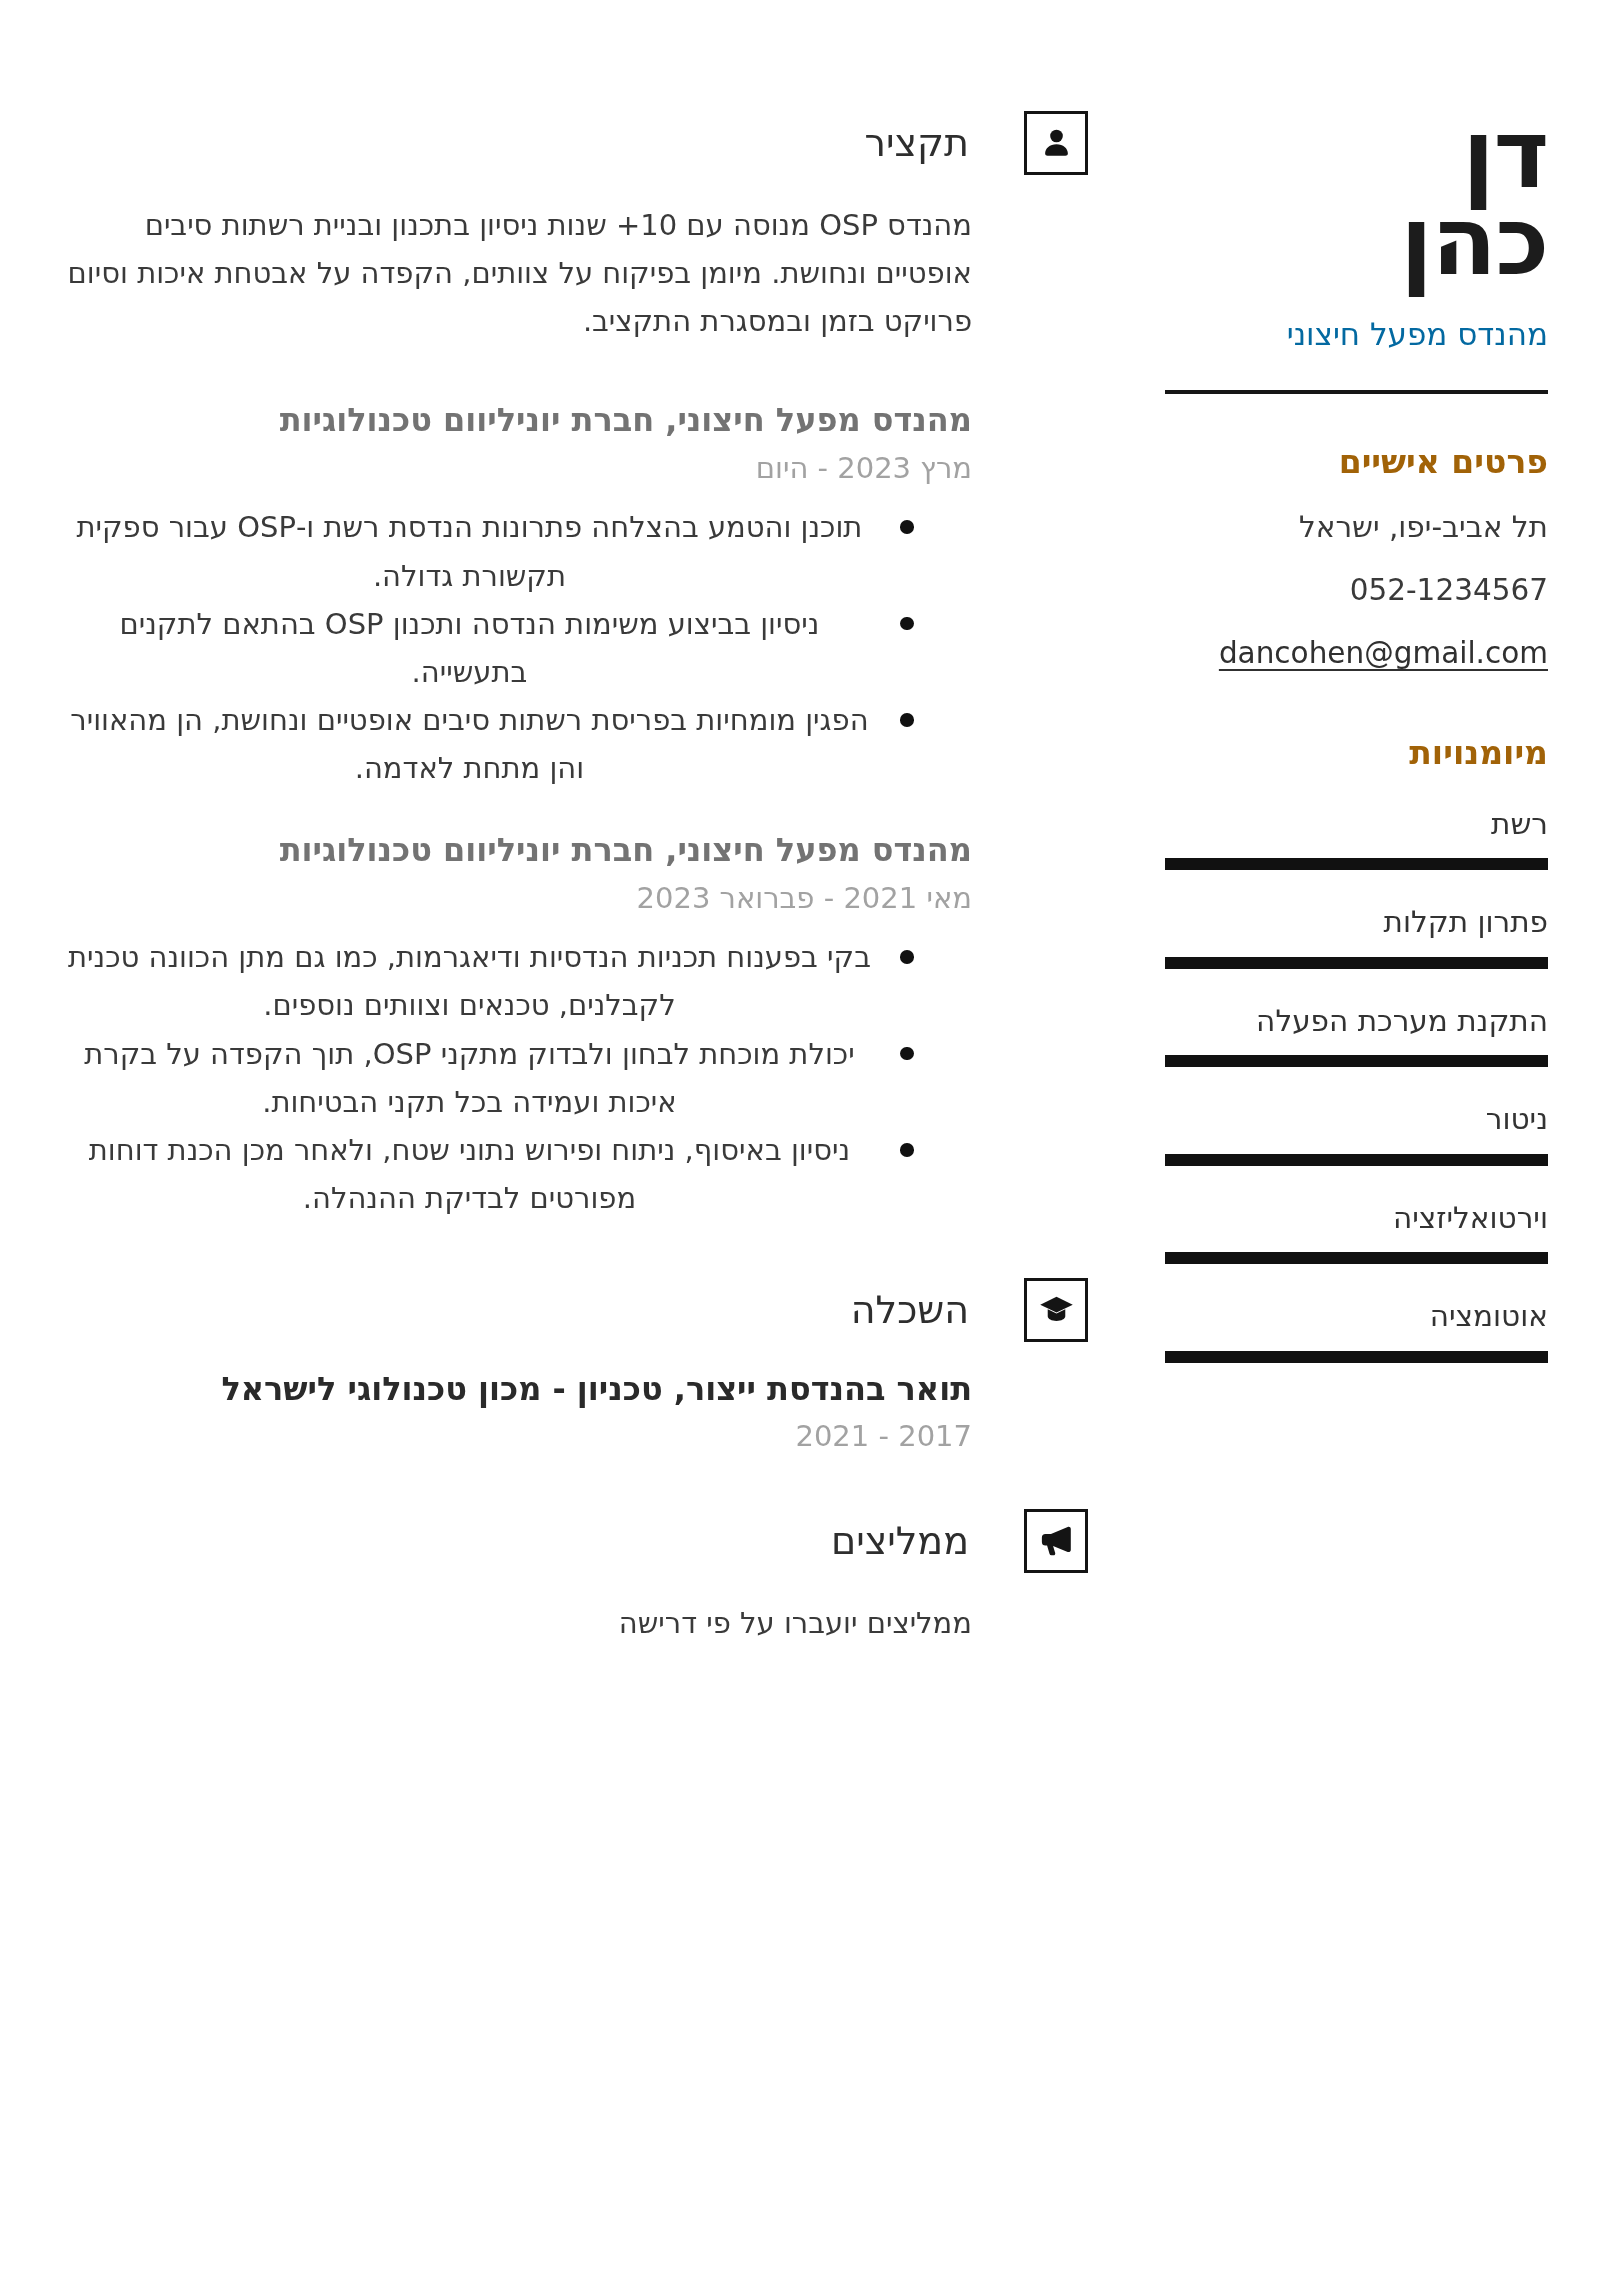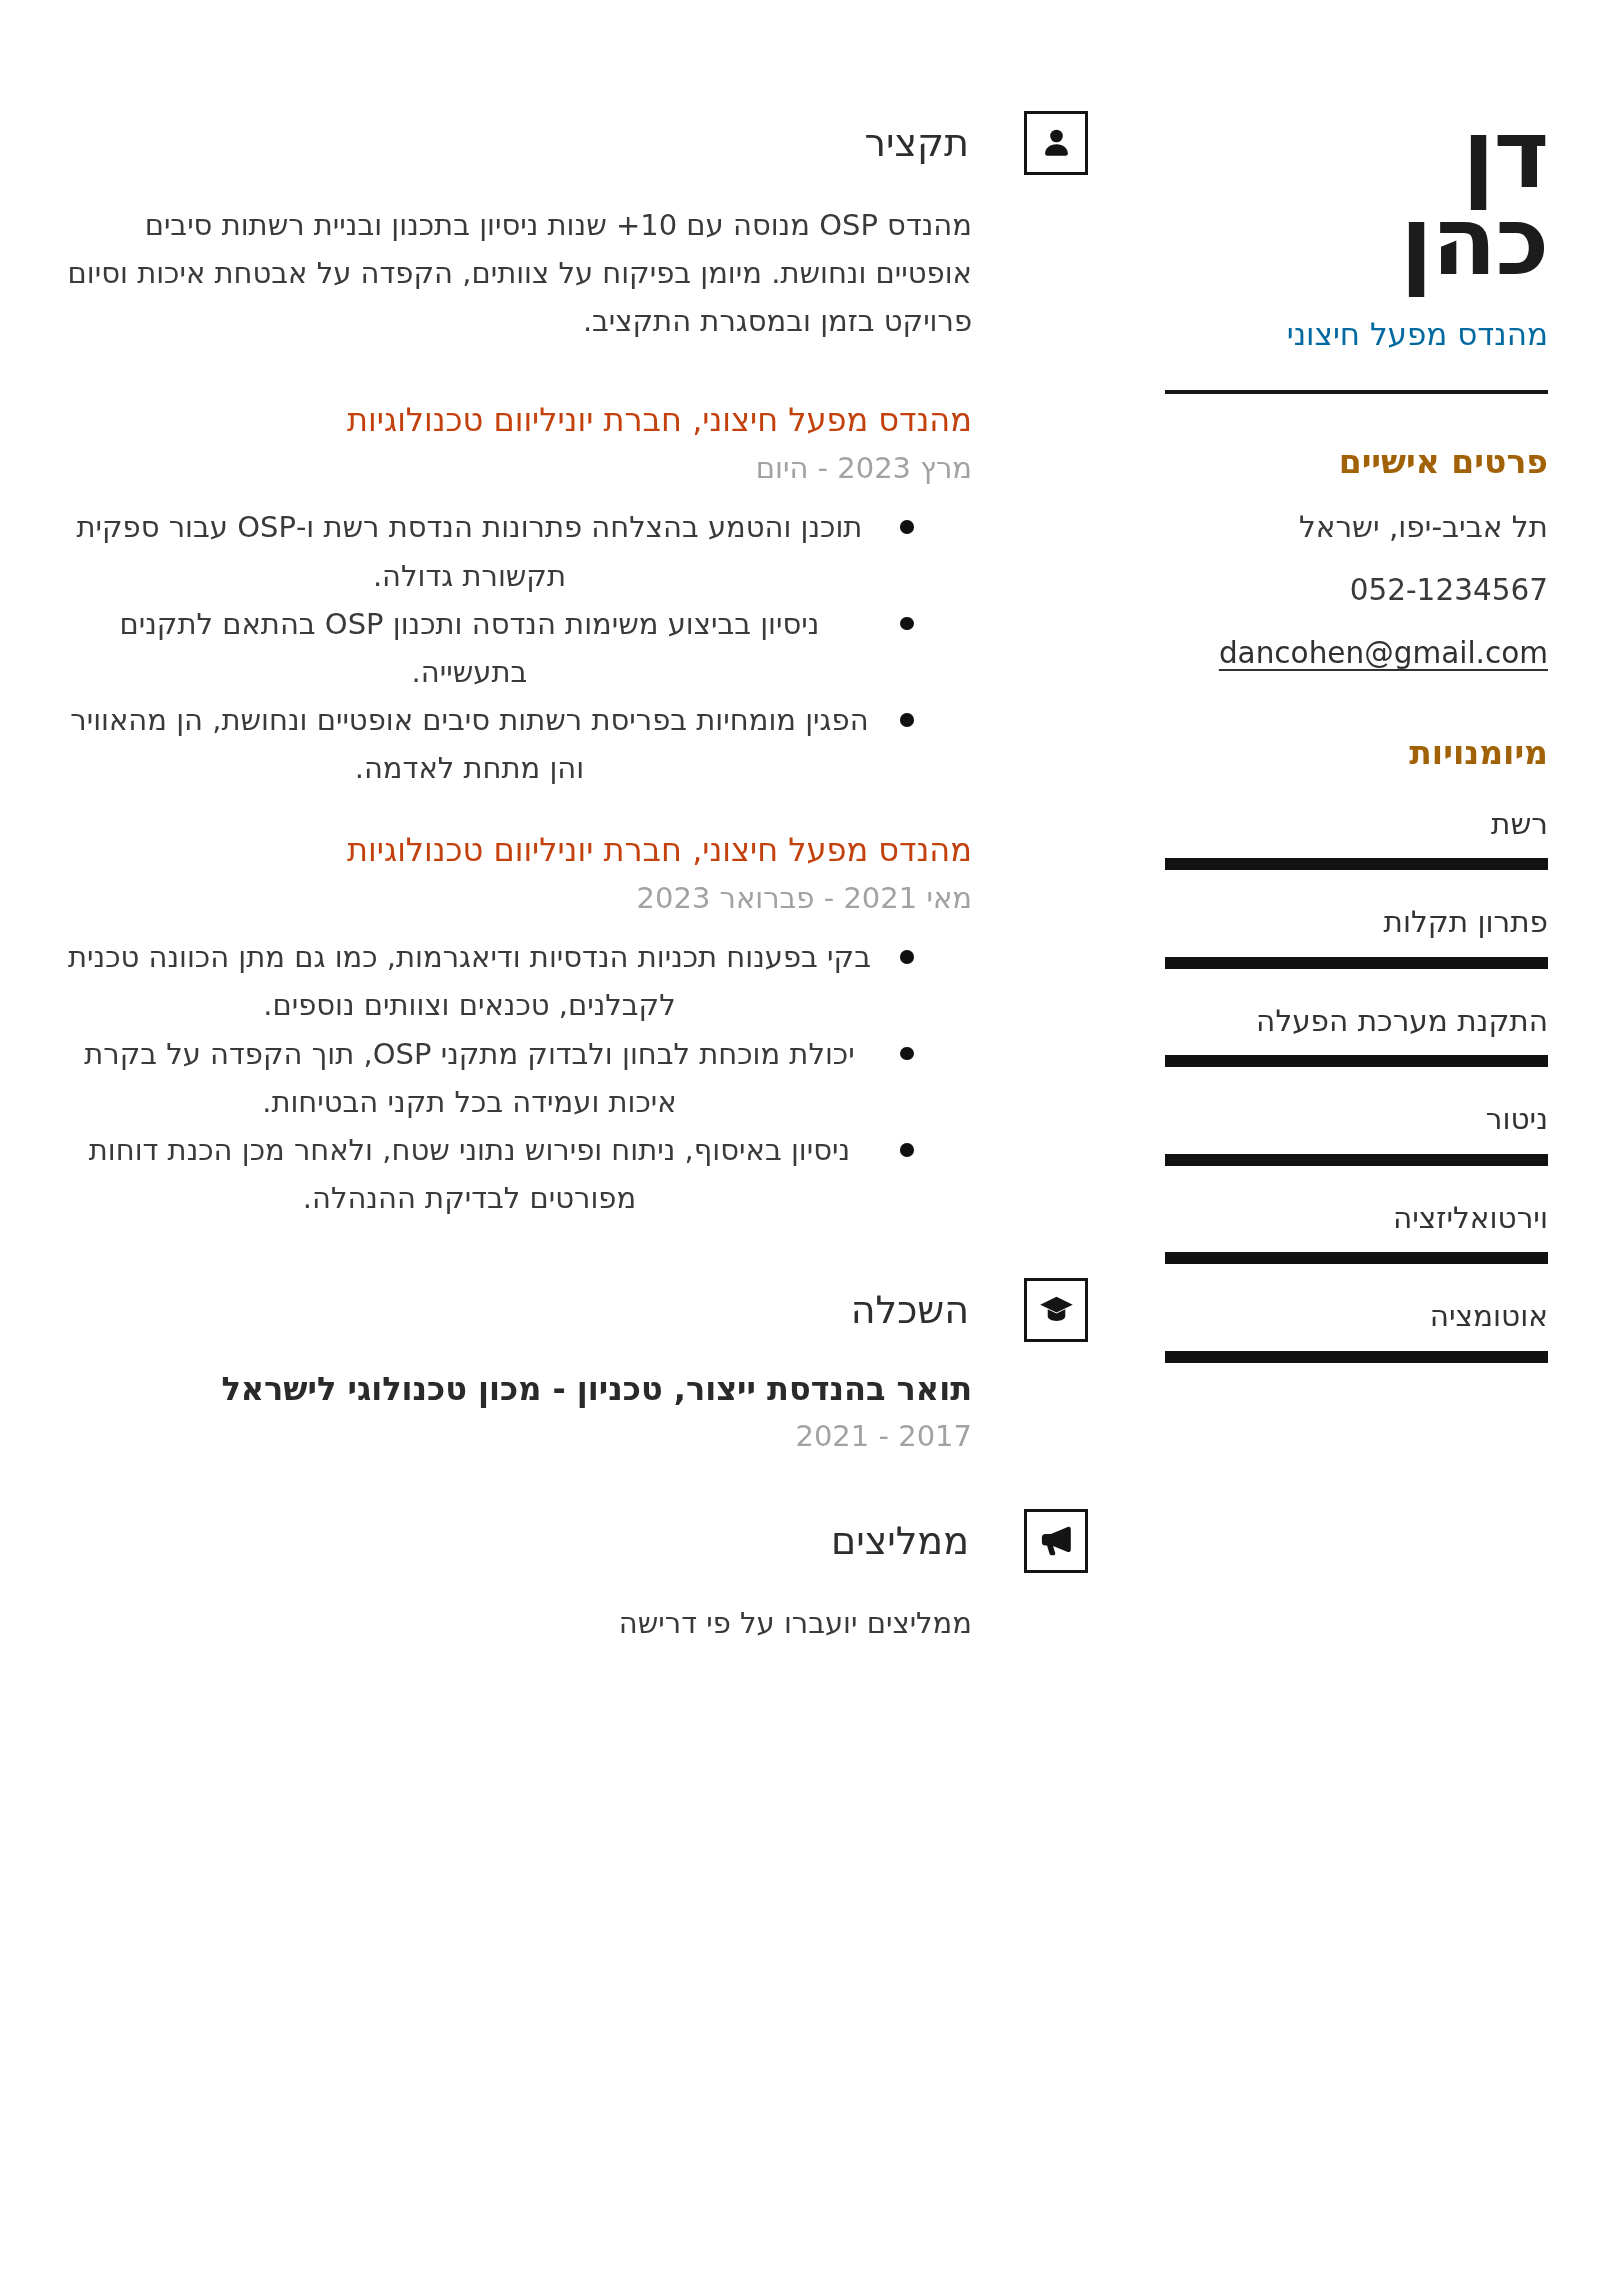--- a/index.html
+++ b/index.html
@@ -34,21 +34,21 @@
     width:64px; height:64px; flex:0 0 auto;
     border:3.9px solid #141414; background:#ffffff;
     display:flex; align-items:center; justify-content:center;
   }
   .icon-box svg { width:39px; height:39px; fill:#141414; }
   .sec-title { flex:1 1 auto; font-size:38px; font-weight:400; color:#2e2e2e; text-align:right; }
   .sec-body { margin-top:26px; padding-left:3.9px; padding-right:116px; }
   .para { font-size:29px; line-height:1.66; color:#3a3a3a; text-align:right; }
   .job { margin-top:27.5px; }
   .job + .job { margin-top:39px; }
-  .job-title { font-size:32px; font-weight:400; color:#c2410c; }
+  .job-title { font-size:32px; font-weight:700; color:#737373; }
   .job-period, .edu-period { margin-top:11.8px; font-size:29px; color:#a2a2a2; }
   .bullets { margin-top:18.3px; list-style:none; padding-right:58px; }
   .bullets li {
     position:relative; padding-right:38px;
     font-size:29px; line-height:1.66; color:#3a3a3a; text-align:center;
   }
   .bullets li::before {
     content:""; position:absolute; right:0; top:17px;
     width:13.7px; height:13.7px; border-radius:50%; background:#111111;
   }

